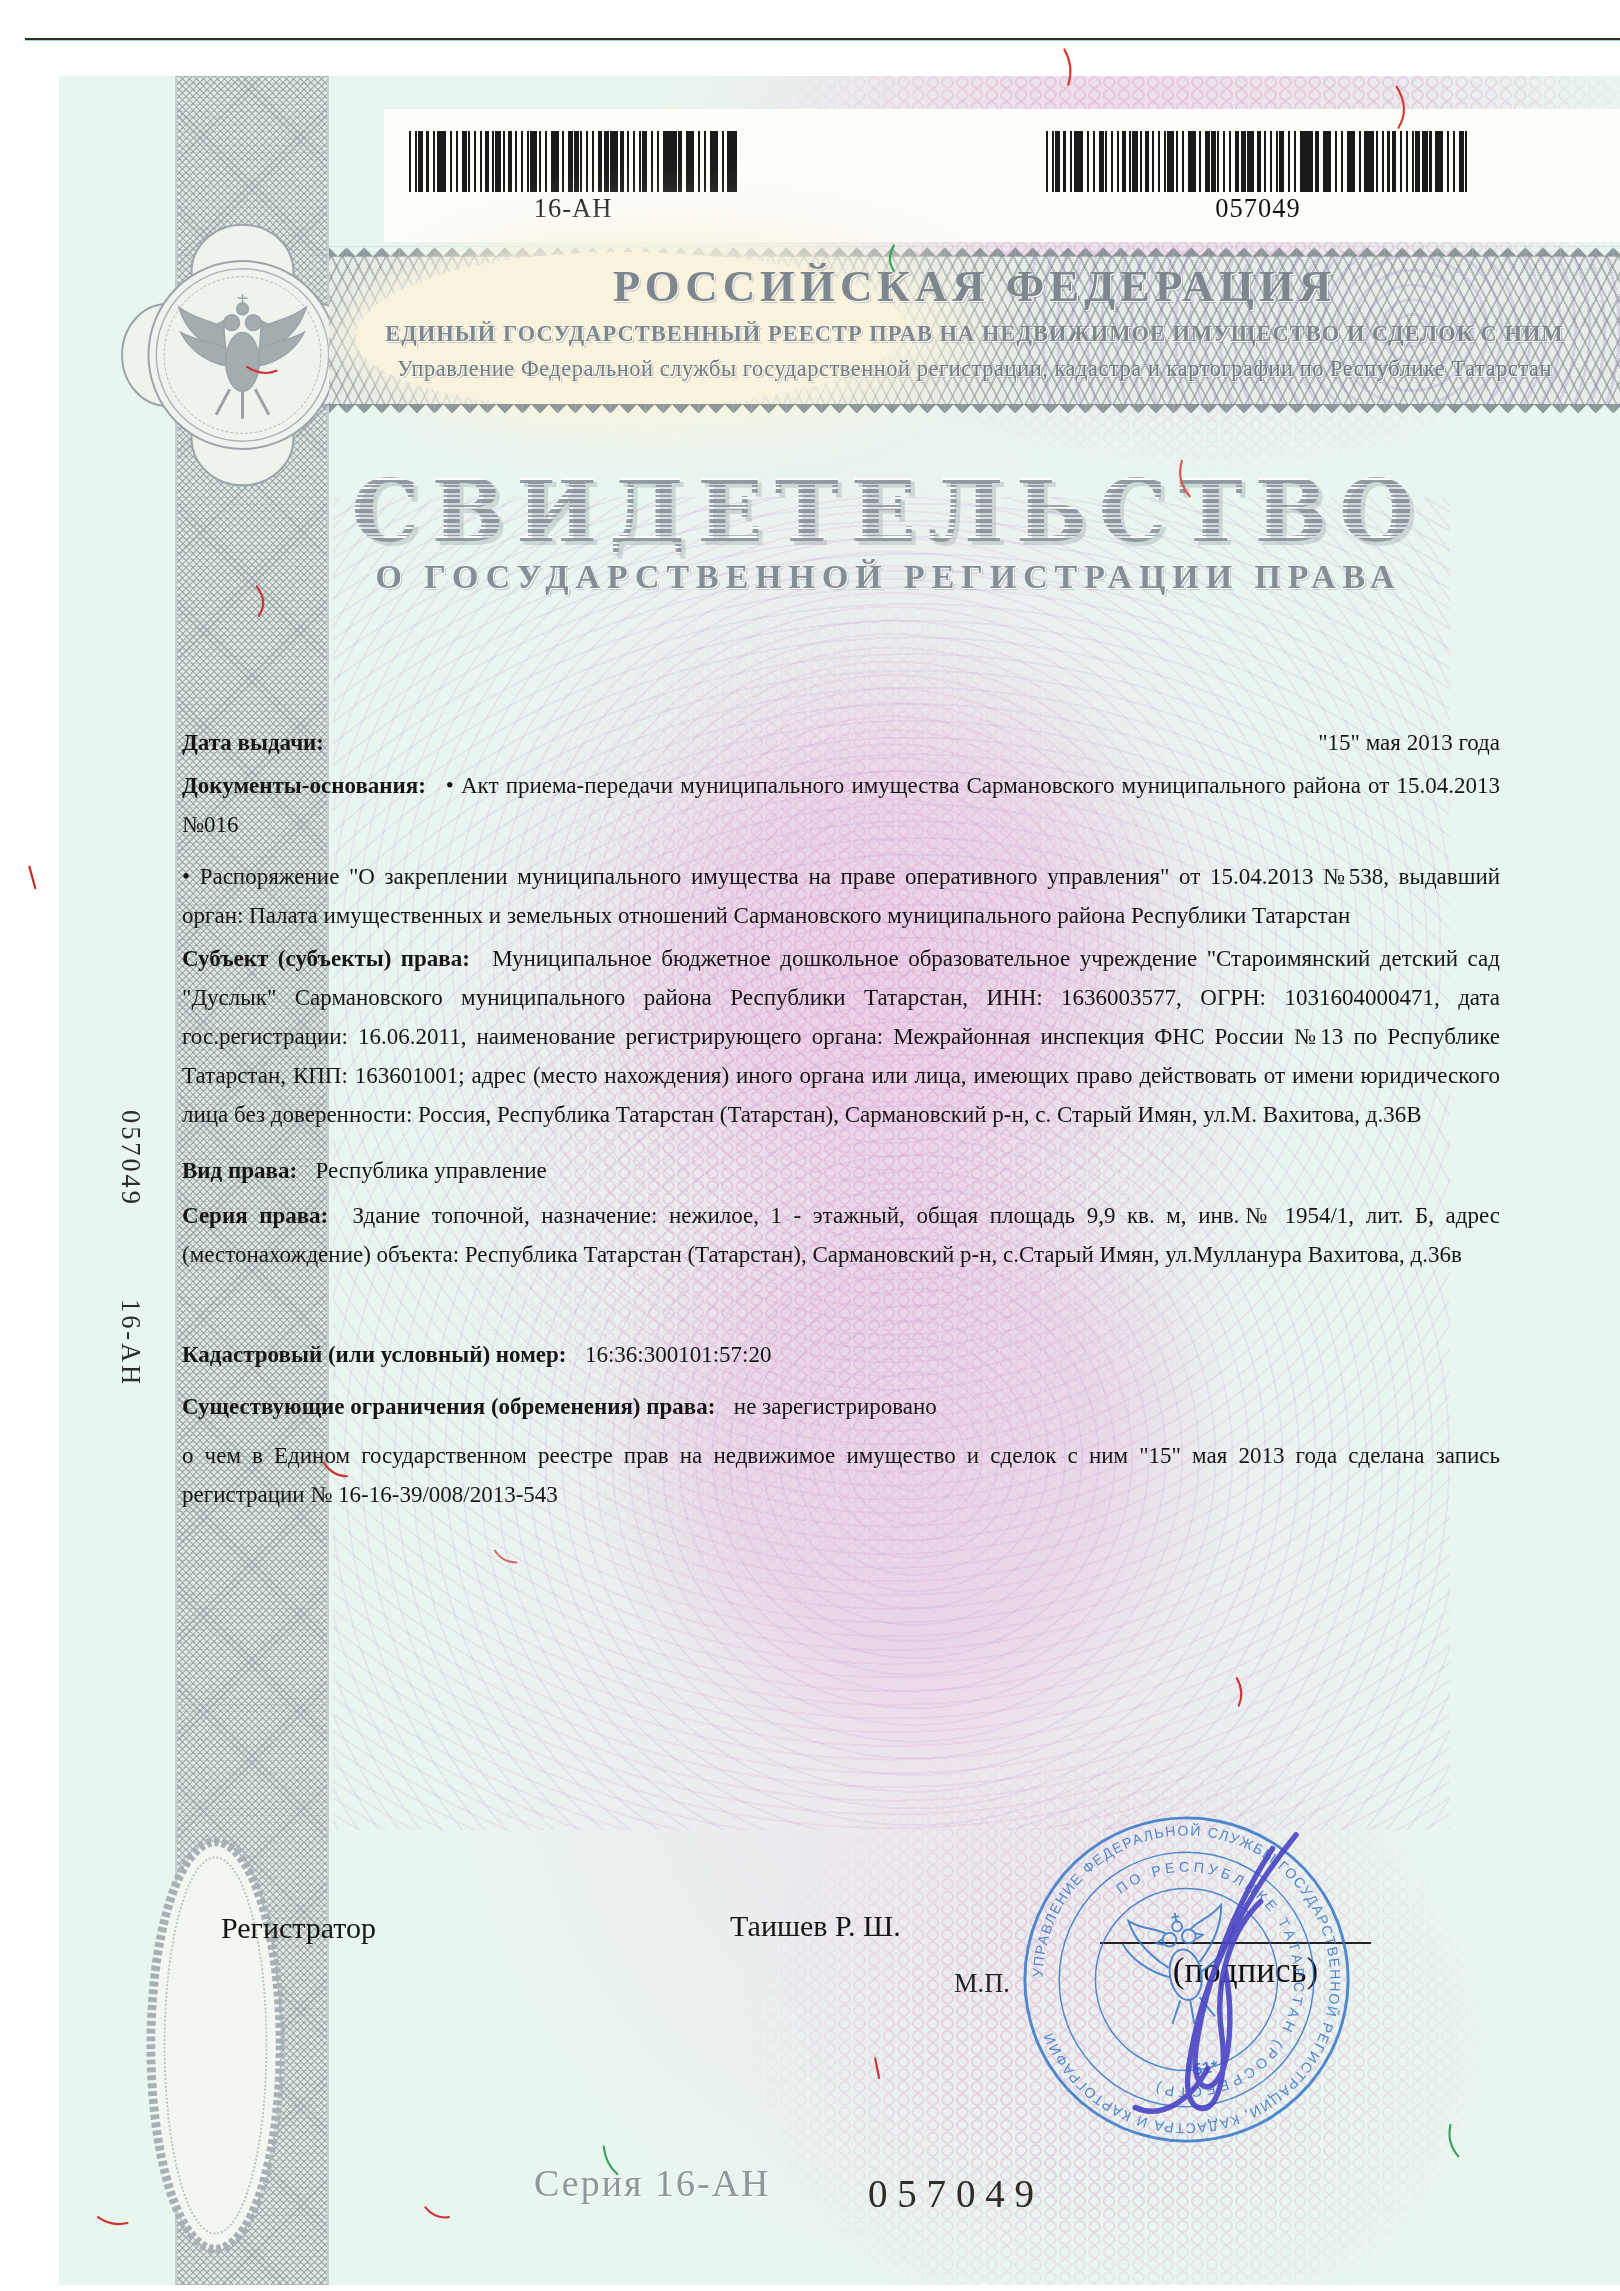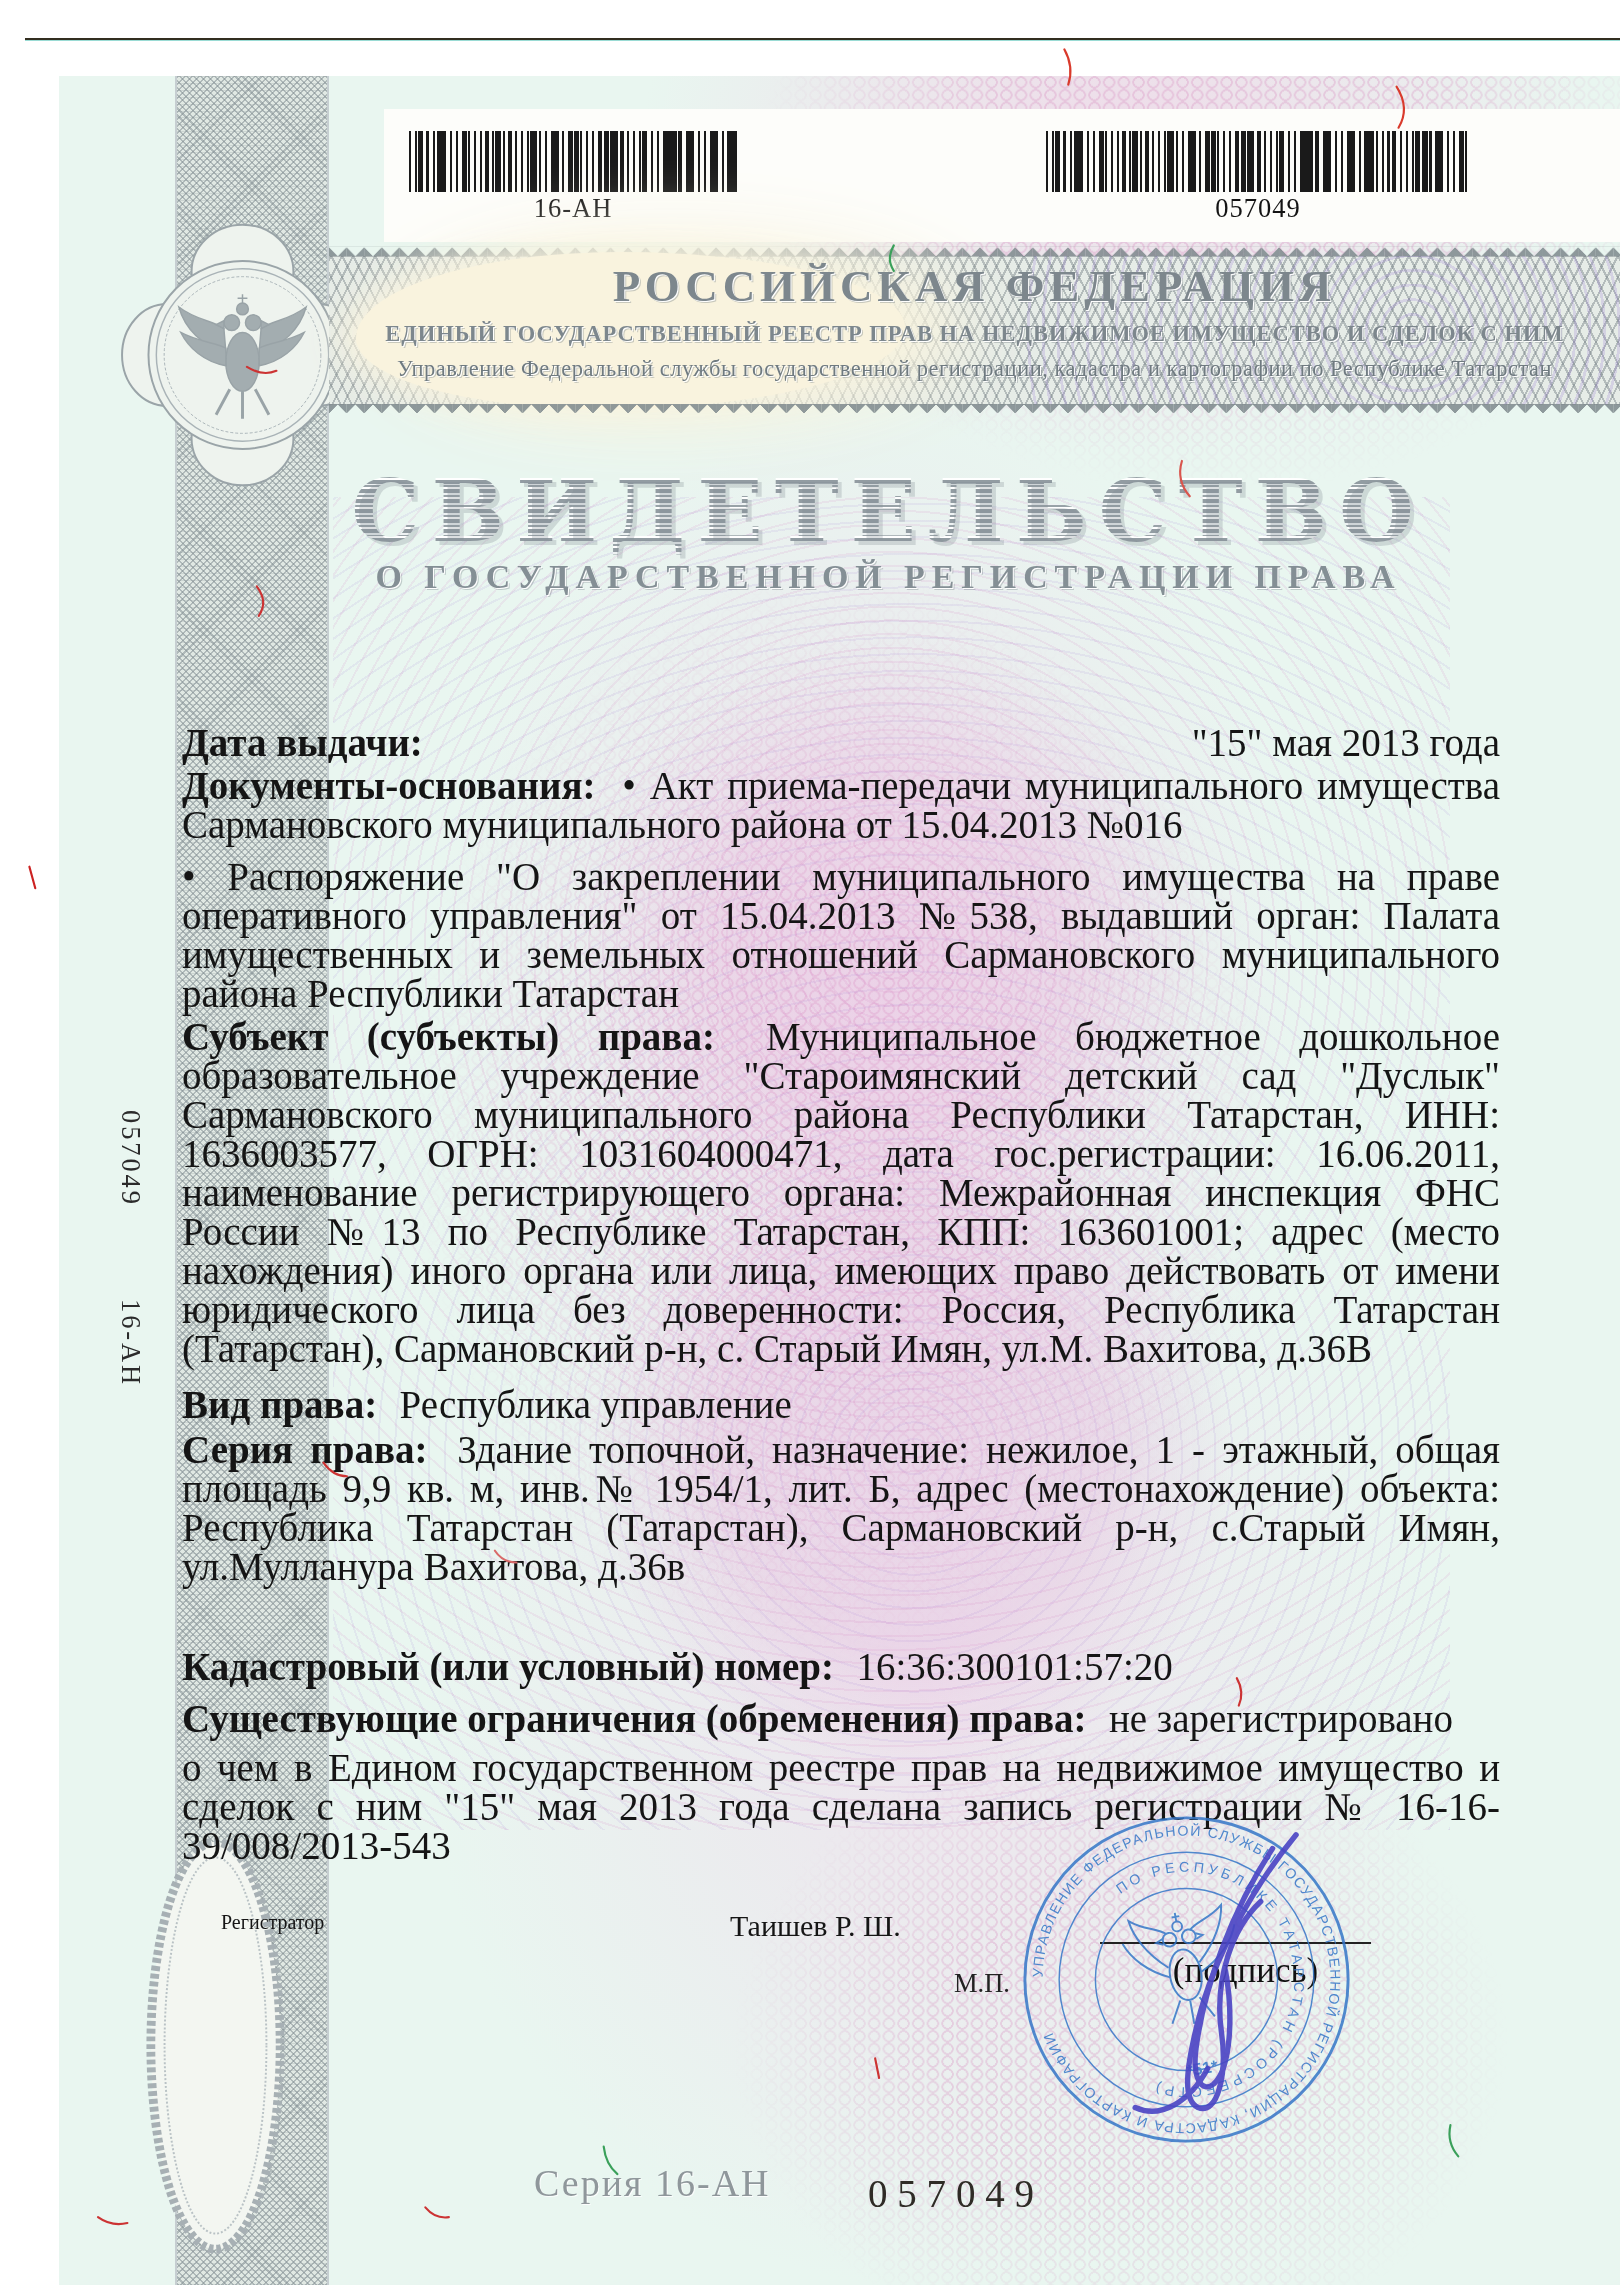--- a/index.html
+++ b/index.html
@@ -95,35 +95,35 @@
   
   .title-wrap{position:absolute;left:98px;right:0;top:384px;text-align:center;}
   .doc-title{display:inline-block;font-family:"DejaVu Serif",serif;font-weight:bold;font-size:86px;letter-spacing:11.8px;
     background:repeating-linear-gradient(180deg,#929ca2 0 3.9px,#eef2f3 3.9px 5.9px,#99a3a8 5.9px 7.8px,#ffffff 7.8px 9.8px);
     -webkit-background-clip:text;background-clip:text;color:transparent;
     text-shadow:3.9px 3.9px 0 rgba(130,140,146,.28);text-align:center;}
   .doc-subtitle{position:absolute;left:98px;right:0;top:482px;text-align:center;font-size:34px;font-weight:bold;
     letter-spacing:6.9px;color:#848f95;text-shadow:1px 1px 0 #fff,2px 2px 0 rgba(115,126,132,.35);}
 
   
-  .body-block{position:absolute;left:123px;top:647px;width:1318px;font-size:39px;line-height:39px;color:#151515;}
+  .body-block{position:absolute;left:123px;top:647px;width:1318px;font-size:23px;line-height:39px;color:#151515;}
   .body-block p{margin:0;text-align:justify;}
   .body-block b{font-weight:bold;margin-right:12.7px;}
   .date-row{display:flex;justify-content:space-between;}
   .p-basis1{margin-top:3.9px !important;}
   .p-basis2{margin-top:12.7px !important;}
   .p-subject{margin-top:4.9px !important;}
   .p-vid{margin-top:16.7px !important;}
   .p-object{margin-top:5.9px !important;}
   .p-cad{margin-top:61px !important;}
   .p-restr{margin-top:12.7px !important;}
   .p-record{margin-top:9.8px !important;}
 
   
-  .reg-label{position:absolute;left:162px;top:1835px;font-size:20px;color:#151515;}
+  .reg-label{position:absolute;left:162px;top:1835px;font-size:30px;color:#151515;}
   .reg-name{position:absolute;left:671px;top:1833px;font-size:30px;color:#151515;}
   .mp{position:absolute;left:895px;top:1892px;font-size:26.5px;color:#222;}
   .sig-line{position:absolute;left:1041px;top:1866px;width:271px;height:2px;background:#222;}
   .podpis{position:absolute;left:1059px;top:1875px;width:255px;text-align:center;font-size:35px;color:#111;}
 
   .stamp{position:absolute;left:961px;top:1737px;width:333px;height:333px;transform:rotate(-10deg);opacity:.85;}
   .signature{position:absolute;left:980px;top:1745px;width:314px;height:314px;opacity:.9;}
 
   
   .footer-series{position:absolute;left:475px;top:2085px;font-size:38px;color:#8f979b;letter-spacing:2px;

